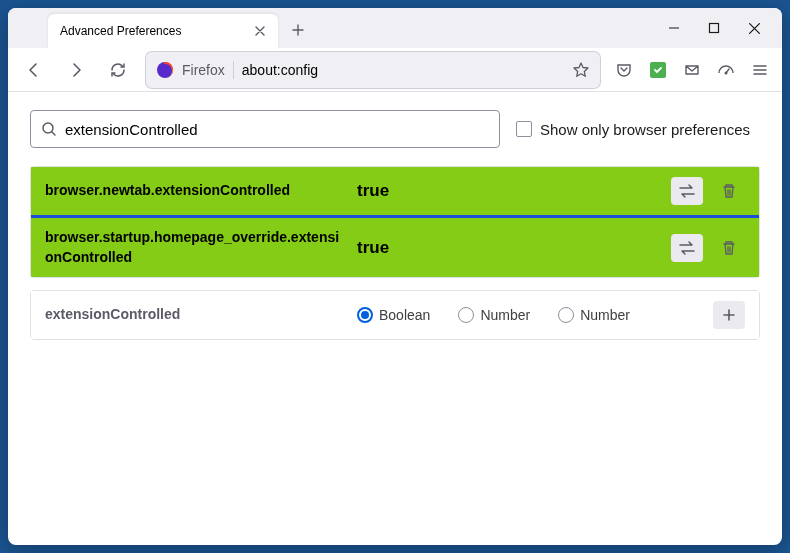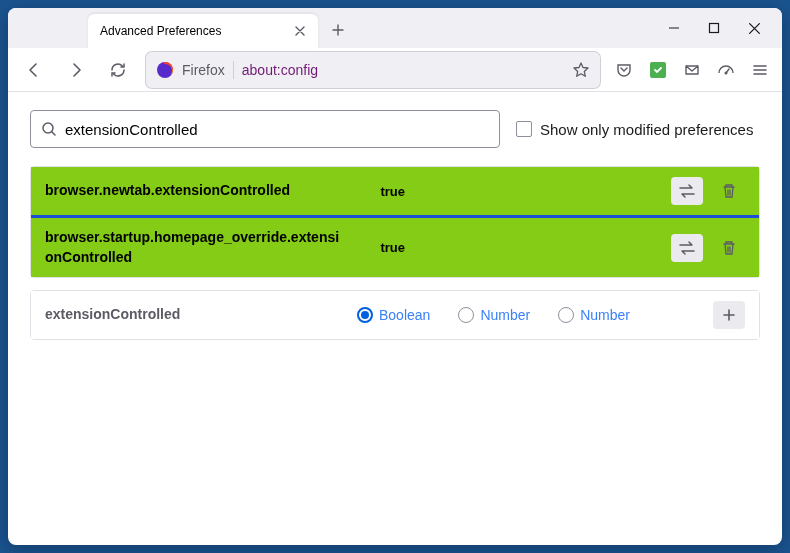--- a/index.html
+++ b/index.html
@@ -1,45 +1,45 @@
 <!DOCTYPE html>
 <html><head>
 <meta charset="utf-8">
 <style>
 * { margin: 0; padding: 0; box-sizing: border-box; font-family: -apple-system, BlinkMacSystemFont, "Segoe UI", sans-serif; }
 body { background: #1a5490; width: 790px; height: 553px; padding: 8px; }
 .window { background: #fff; border-radius: 8px; width: 100%; height: 100%; display: flex; flex-direction: column; overflow: hidden; box-shadow: 0 4px 20px rgba(0,0,0,0.3); }
 .tabbar { display: flex; align-items: center; height: 40px; background: #f0f0f4; padding-left: 40px; gap: 4px; }
-.tab { display: flex; align-items: center; background: #fff; border-radius: 6px 6px 0 0; padding: 0 12px; height: 34px; margin-top: 6px; width: 230px; justify-content: space-between; box-shadow: 0 -1px 3px rgba(0,0,0,0.08); margin-left: 40px; }
+.tab { display: flex; align-items: center; background: #fff; border-radius: 6px 6px 0 0; padding: 0 12px; height: 34px; margin-top: 6px; width: 230px; justify-content: space-between; box-shadow: 0 -1px 3px rgba(0,0,0,0.08); }
 .tab-title { font-size: 12px; }
 .newtab-btn { width: 28px; height: 28px; display: flex; align-items: center; justify-content: center; border-radius: 4px; margin-top: 4px; margin-left: 2px; }
 .win-controls { margin-left: auto; display: flex; gap: 24px; padding-right: 20px; align-items: center; height: 100%; }
 .win-btn { width: 16px; height: 16px; display: flex; align-items: center; justify-content: center; }
 .navbar { display: flex; align-items: center; height: 44px; padding: 0 12px; gap: 14px; border-bottom: 1px solid #e0e0e6; }
 .nav-btn { width: 28px; height: 28px; display: flex; align-items: center; justify-content: center; border-radius: 4px; color: #5b5b66; }
 .urlbar { flex: 1; height: 36px; background: #f0f0f4; border-radius: 6px; display: flex; align-items: center; padding: 0 10px; gap: 8px; box-shadow: 0 0 0 1px #cfcfd8; }
 .urlbar-domain { font-size: 14px; color: #5b5b66; }
 .urlbar-sep { width: 1px; height: 18px; background: #cfcfd8; }
-.urlbar-path { font-size: 14px; color: #701a75; flex: 1; }
+.urlbar-path { font-size: 14px; color: #000000; flex: 1; }
 .toolbar-icons { display: flex; gap: 14px; align-items: center; }
 .toolbar-icon { width: 20px; height: 20px; display: flex; align-items: center; justify-content: center; color: #5b5b66; }
 .content { flex: 1; padding: 18px 22px; overflow: auto; }
 .searchrow { display: flex; align-items: center; gap: 16px; margin-bottom: 18px; }
 .searchbox { flex: 1; max-width: 470px; height: 38px; border: 1px solid #8f8f9d; border-radius: 4px; display: flex; align-items: center; padding: 0 10px; gap: 8px; }
 .searchbox input { border: none; outline: none; font-size: 15px; flex: 1; }
 .checkrow { display: flex; align-items: center; gap: 8px; color: #1b1b1b; font-size: 15px; }
 .checkbox { width: 16px; height: 16px; border: 1px solid #8f8f9d; border-radius: 2px; }
 .preflist { border: 1px solid #e0e0e6; border-radius: 4px; margin-bottom: 12px; }
 .prefrow { display: flex; align-items: center; padding: 10px 14px; gap: 12px; background: #fff; }
 .prefrow.modified { background: #84cc16; font-weight: 700; }
 .prefrow + .prefrow { border-top: 3px solid #1d4ed8; }
 .prefname { flex: 0 0 300px; font-size: 14px; word-break: break-word; line-height: 1.4; }
-.prefvalue { flex: 0 0 48px; font-size: 13px; text-align: right; }
+.prefvalue { flex: 0 0 48px; font-size: 17px; }
 .preftypes { flex: 1; display: flex; gap: 28px; align-items: center; }
-.radio { display: flex; align-items: center; gap: 6px; font-size: 14px; color: #3b82f6; }
+.radio { display: flex; align-items: center; gap: 6px; font-size: 14px; color: #404040; }
 .radio-dot { width: 16px; height: 16px; border: 1px solid #8f8f9d; border-radius: 50%; position: relative; }
 .radio-dot.selected { border: 2px solid #0060df; }
 .radio-dot.selected::after { content: ''; position: absolute; width: 8px; height: 8px; background: #0060df; border-radius: 50%; top: 2px; left: 2px; }
 .actions { margin-left: auto; display: flex; gap: 10px; align-items: center; }
 .action-btn { width: 32px; height: 28px; background: #eaeaef; border-radius: 4px; display: flex; align-items: center; justify-content: center; color: #5b5b66; }
 .action-btn.plain { background: transparent; }
 svg { display: block; }
 .ff-logo { width: 18px; height: 18px; }
 </style>
 </head>
@@ -152,21 +152,21 @@
         <span>
           <svg width="16" height="16" viewBox="0 0 16 16">
               <circle cx="7" cy="7" r="5" stroke="#5b5b66" stroke-width="1.5" fill="none"></circle>
               <path d="M11 11l3 3" stroke="#5b5b66" stroke-width="1.5" stroke-linecap="round"></path>
             </svg>
         </span>
         <input type="text" value="extensionControlled" style="">
       </div>
       <label class="checkrow">
         <span class="checkbox"></span>
-        <span>Show only modified preferences</span>
+        <span>Show only browser preferences</span>
       </label>
     </div>
 
     <div class="preflist">
       <div class="prefrow modified">
         <div class="prefname">browser.newtab.extensionControlled</div>
         <div class="prefvalue">true</div>
         <div class="actions">
           <div class="action-btn">
             <svg width="18" height="14" viewBox="0 0 18 14">

